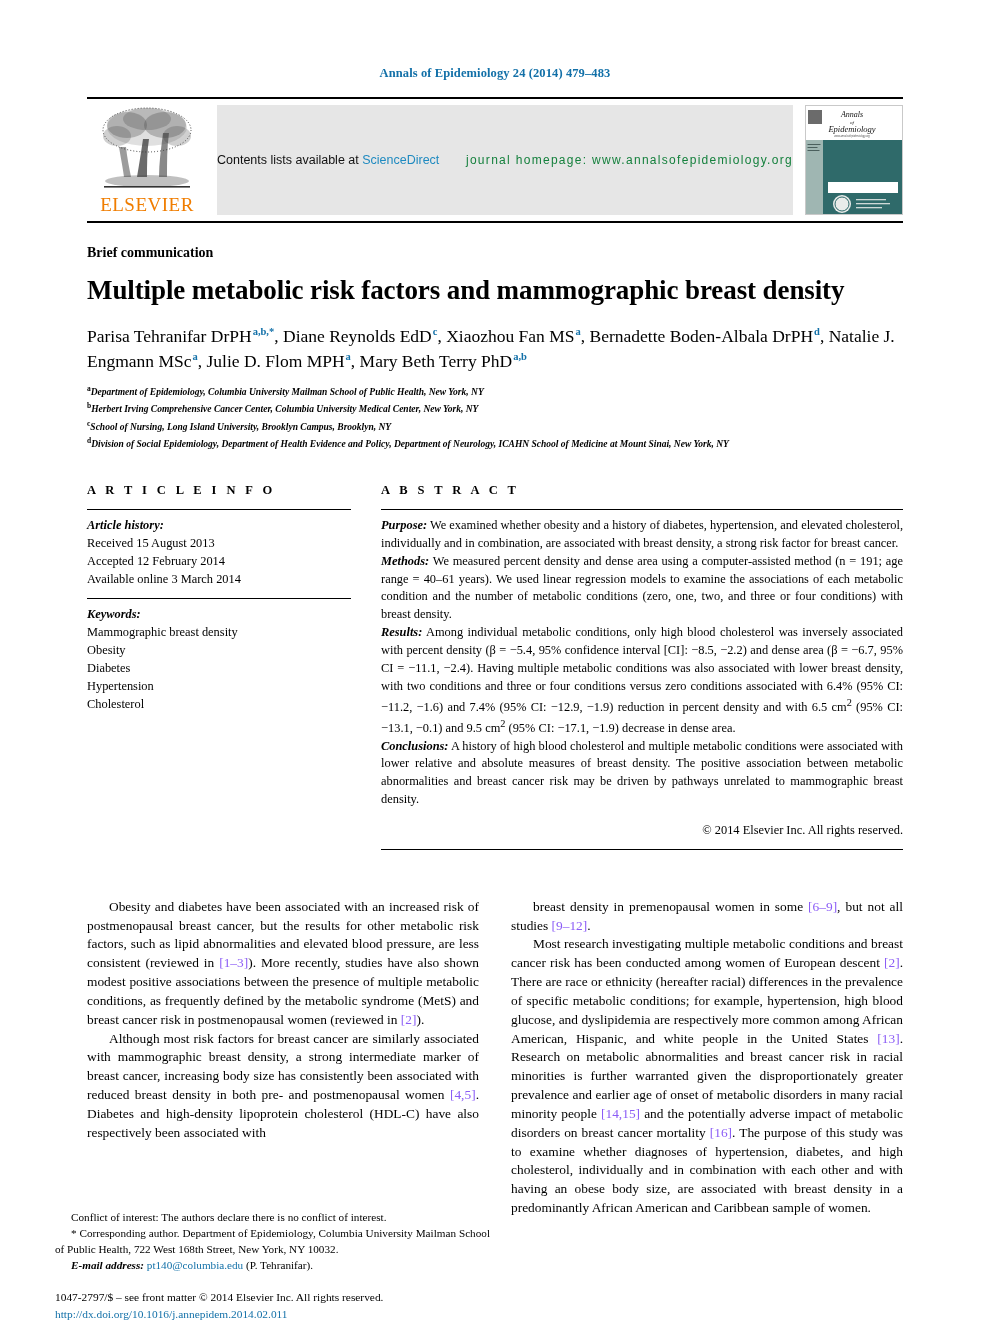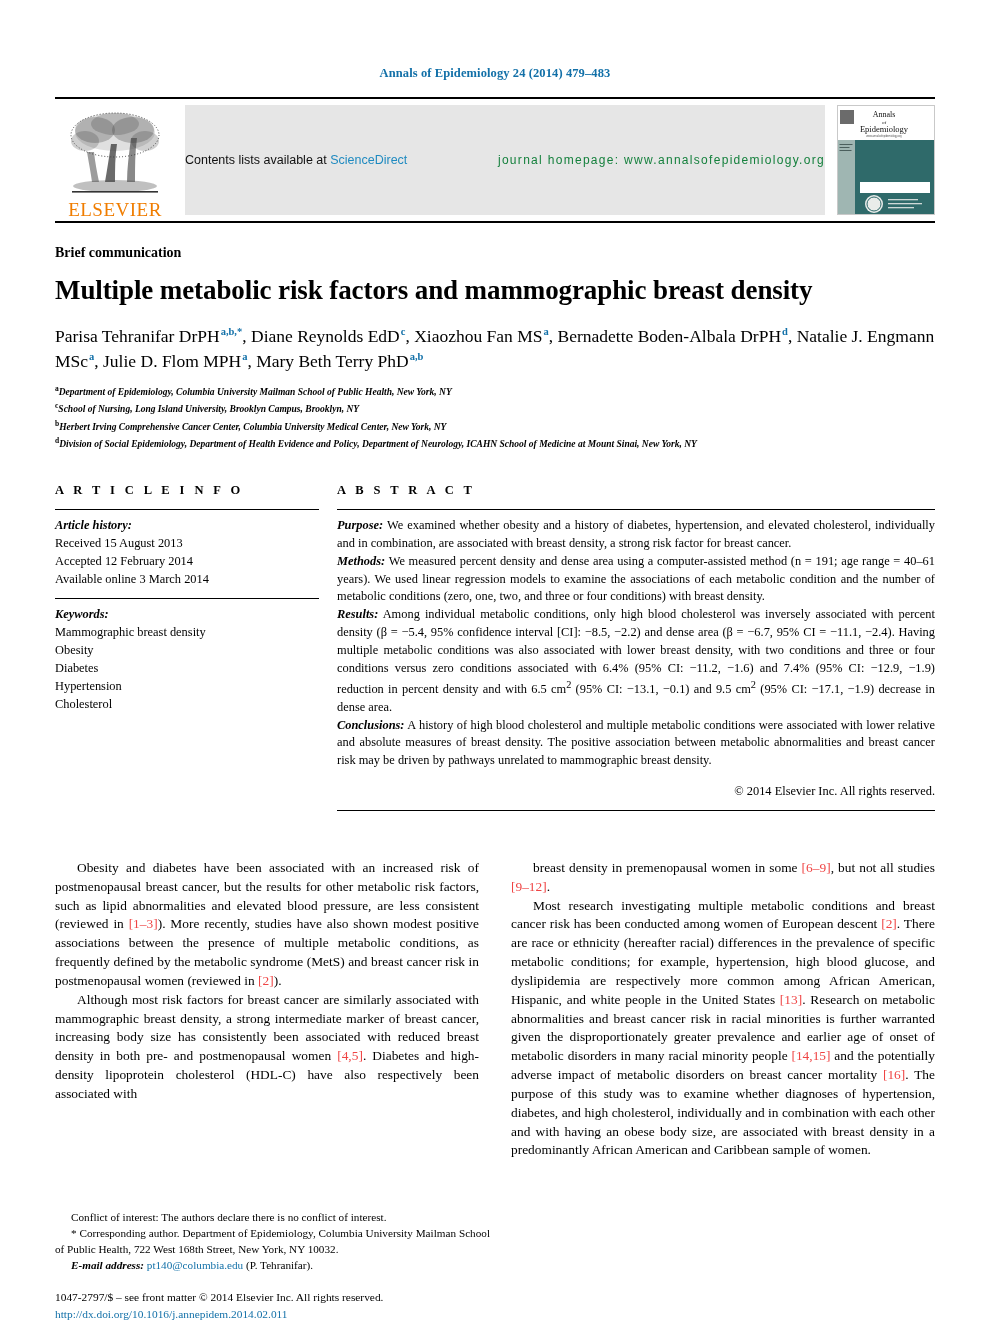--- a/index.html
+++ b/index.html
@@ -13,21 +13,21 @@
     font-family: "Liberation Serif", "DejaVu Serif", serif;
     color: #000000;
     position: relative;
     overflow: hidden;
   }
   .page {
     width: 990px;
     height: 1124px;
     position: relative;
     box-sizing: border-box;
-    padding: 0 55px;
+    padding: 0 87px;
   }
 
   
   .running-head {
     text-align: center;
     color: #1270a8;
     font-size: 12.5px;
     font-weight: bold;
     padding-top: 66px;
     letter-spacing: .1px;
@@ -42,21 +42,20 @@
     display: flex;
     align-items: stretch;
     position: relative;
   }
   .elsevier-logo {
     width: 120px;
     flex: 0 0 120px;
     display: flex;
     flex-direction: column;
     align-items: center;
-    justify-content: flex-end;
     padding-bottom: 2px;
     box-sizing: border-box;
   }
   .elsevier-tree {
     width: 100px;
     height: 92px;
     margin-top: 4px;
   }
   .elsevier-word {
     font-family: "Liberation Serif", serif;
@@ -99,20 +98,21 @@
   }
   .cover-thumb {
     flex: 0 0 98px;
     width: 98px;
     margin: 6px 0 6px 12px;
     position: relative;
     background: #0f766e;
     border: 1px solid #c9c9c9;
     box-sizing: border-box;
     overflow: hidden;
+    font-style: italic;
   }
 
   
   .doctype {
     font-family: "Liberation Serif", serif;
     font-size: 14px;
     font-weight: bold;
     margin-top: 22px;
   }
   .art-title {
@@ -142,21 +142,21 @@
   }
   .affiliations sup {
     font-size: 7.5px;
     font-style: normal;
   }
 
   
   .info-abstract {
     display: flex;
     margin-top: 30px;
-    gap: 0;
+    gap: 12px;
     justify-content: center;
   }
   .col-info {
     flex: 0 0 282px;
     width: 282px;
     padding-right: 18px;
     box-sizing: border-box;
   }
   .col-abs {
     flex: 1 1 auto;
@@ -213,21 +213,21 @@
   }
   .bcol p {
     margin: 0;
     font-size: 13.4px;
     line-height: 1.405;
     text-align: justify;
     text-indent: 22px;
     hyphens: auto;
   }
   .ref {
-    color: #ef4444;
+    color: #8b5cf6;
   }
 
   
   .footnotes {
     margin-top: 18px;
     border-top: 0;
     font-size: 11.2px;
     line-height: 1.42;
     text-align: justify;
   }
@@ -314,22 +314,22 @@
 
   <div class="doctype">Brief communication</div>
   <h1 class="art-title">Multiple metabolic risk factors and mammographic breast density</h1>
 
   <div class="authors">
     <span><span>Parisa Tehranifar DrPH</span><sup class="aff">a,b,*</sup><span>, </span></span><span><span>Diane Reynolds EdD</span><sup class="aff">c</sup><span>, </span></span><span><span>Xiaozhou Fan MS</span><sup class="aff">a</sup><span>, </span></span><span><span>Bernadette Boden-Albala DrPH</span><sup class="aff">d</sup><span>, </span></span><span><span>Natalie J. Engmann MSc</span><sup class="aff">a</sup><span>, </span></span><span><span>Julie D. Flom MPH</span><sup class="aff">a</sup><span>, </span></span><span><span>Mary Beth Terry PhD</span><sup class="aff">a,b</sup></span>
   </div>
 
   <div class="affiliations">
     <div><sup>a</sup><span>Department of Epidemiology, Columbia University Mailman School of Public Health, New York, NY</span></div>
+    <div><sup>b</sup><span>Herbert Irving Comprehensive Cancer Center, Columbia University Medical Center, New York, NY</span></div>
     <div><sup>c</sup><span>School of Nursing, Long Island University, Brooklyn Campus, Brooklyn, NY</span></div>
-    <div><sup>b</sup><span>Herbert Irving Comprehensive Cancer Center, Columbia University Medical Center, New York, NY</span></div>
     <div><sup>d</sup><span>Division of Social Epidemiology, Department of Health Evidence and Policy, Department of Neurology, ICAHN School of Medicine at Mount Sinai, New York, NY</span></div>
   </div>
 
   <div class="info-abstract">
 
     <div class="col-info">
       <div class="sec-head">A R T I C L E   I N F O</div>
       <div class="rule-thick"></div>
       <div class="info-block">
         <div class="lbl">Article history:</div>

